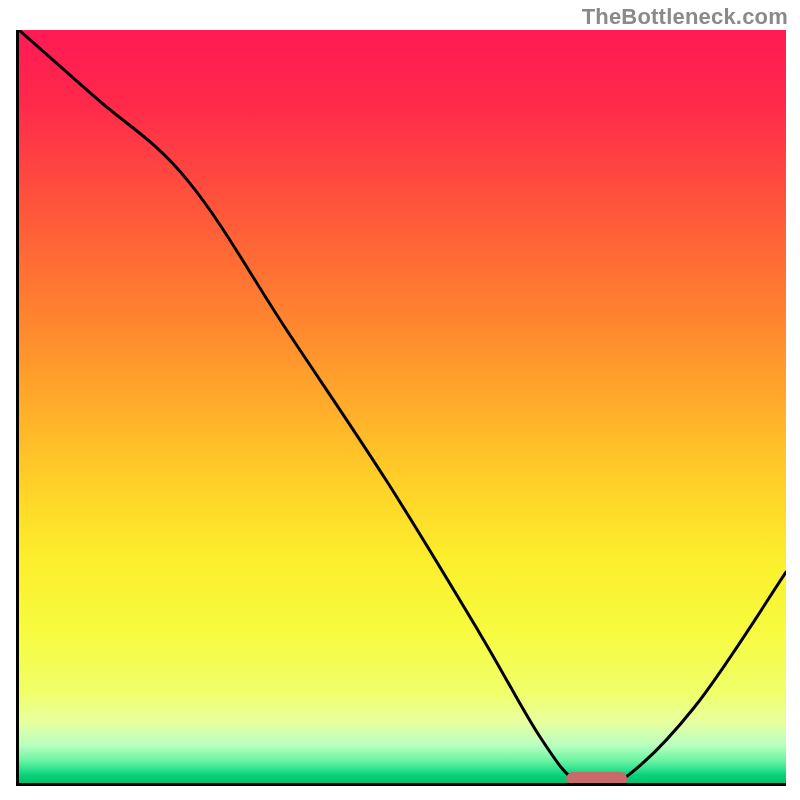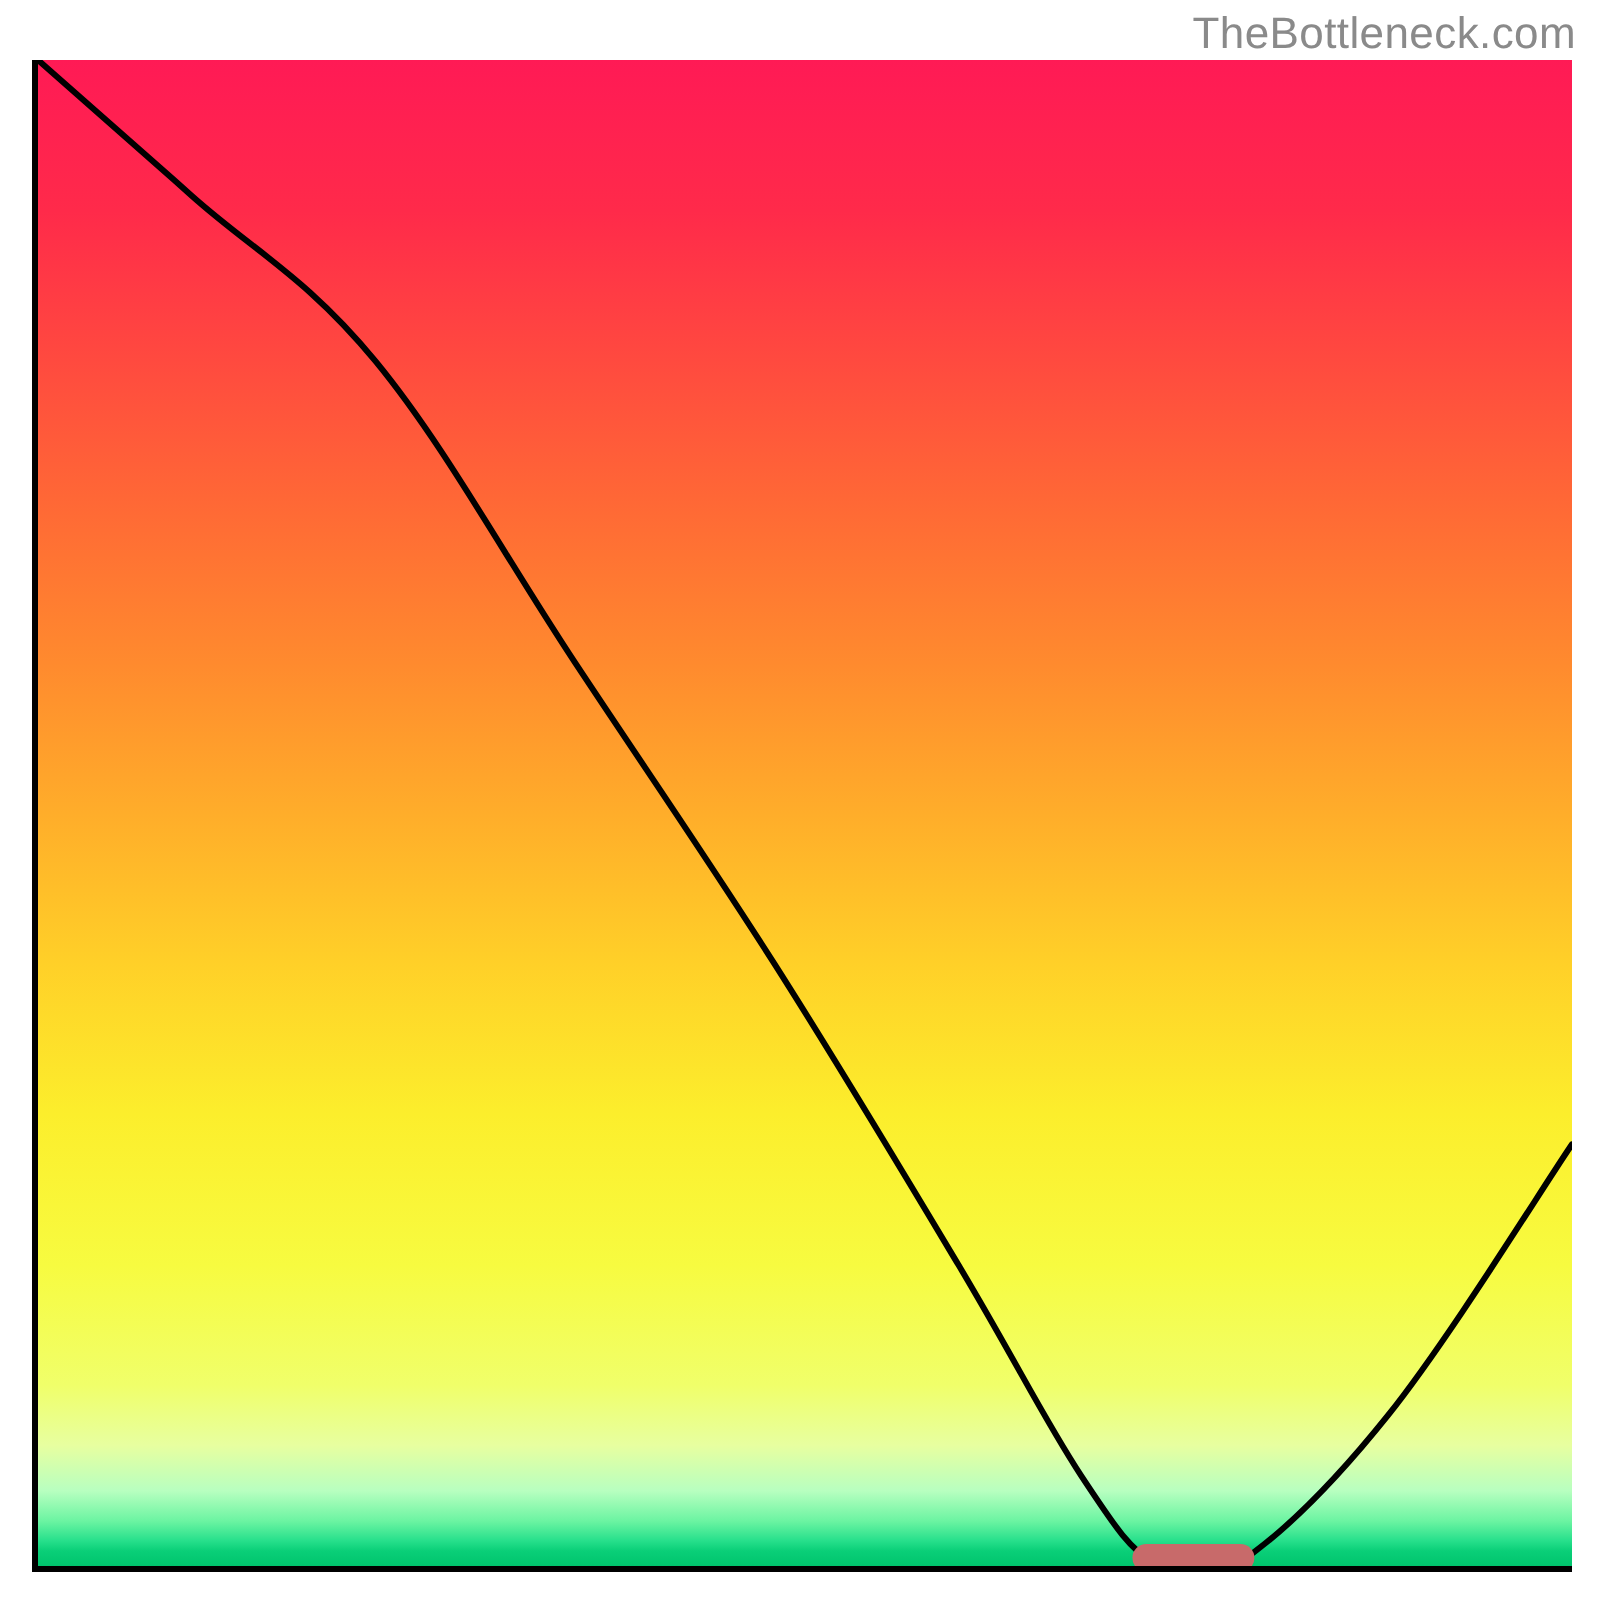--- a/index.html
+++ b/index.html
@@ -8,21 +8,21 @@
     position: relative;
     width: 800px;
     height: 800px;
   }
   .watermark {
     position: absolute;
     top: 4px;
     right: 12px;
     font-family: Arial, Helvetica, sans-serif;
     font-size: 22px;
-    font-weight: 400;
+    font-weight: 700;
     color: #8a8a8a;
     letter-spacing: 0.2px;
     z-index: 5;
   }
   .plot-area {
     position: absolute;
     left: 16px;
     top: 30px;
     width: 770px;
     height: 756px;

